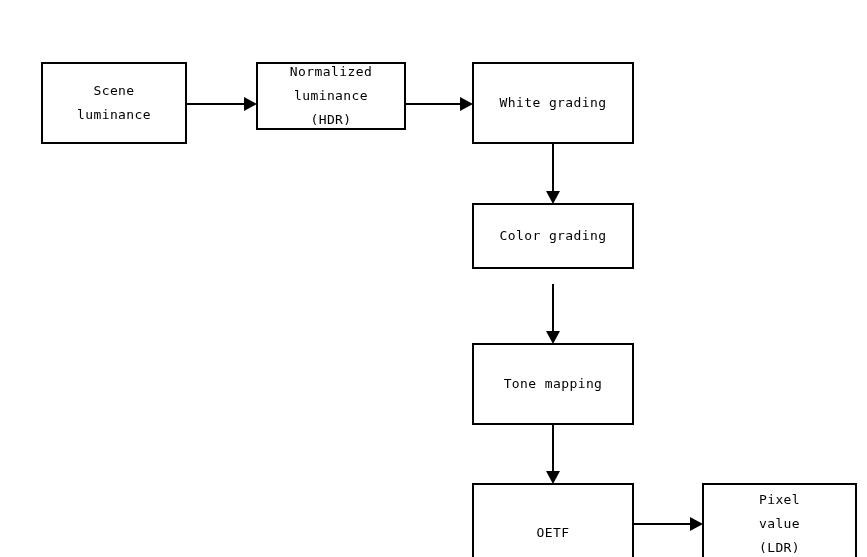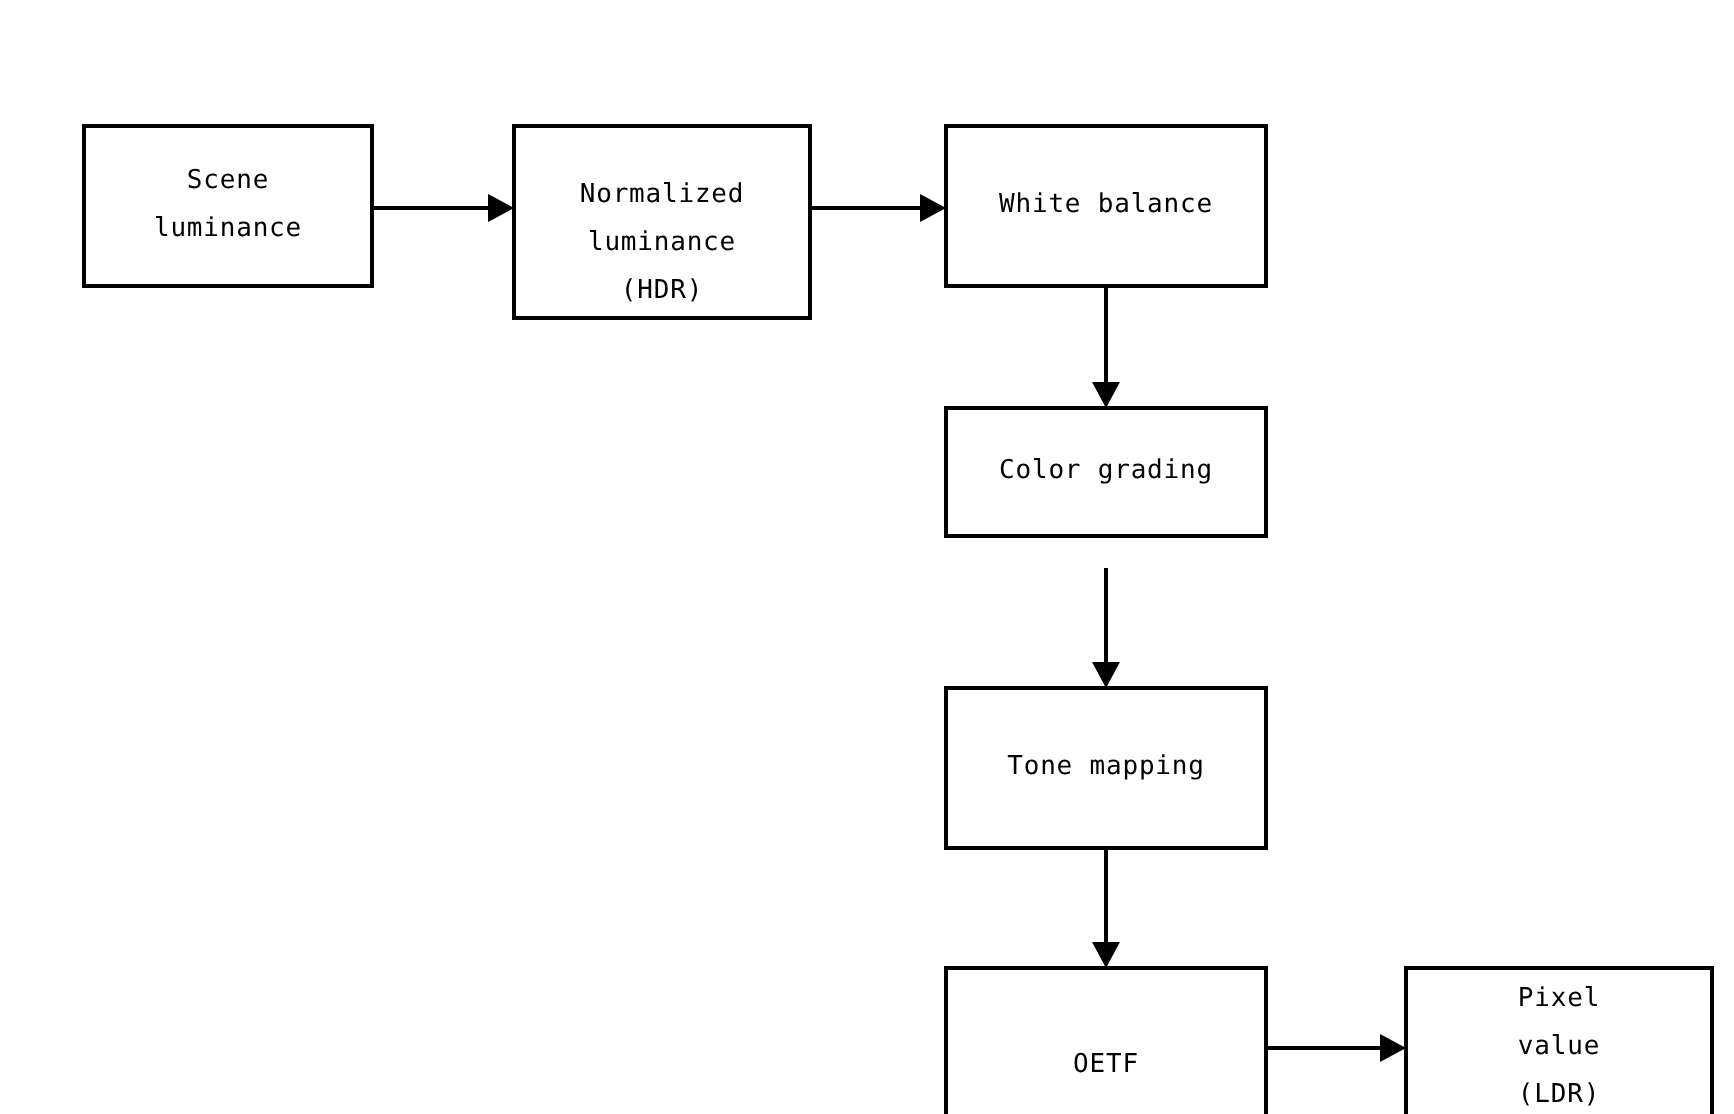--- a/index.html
+++ b/index.html
@@ -75,28 +75,28 @@
 </head>
 <body>
 
 <div id="canvas">
 
   <div class="node" style="left:41px; top:24px; width:146px; height:82px;">
     <span>Scene
 luminance</span>
   </div>
 
-  <div class="node" style="left:256px; top:24px; width:150px; height:98px;align-items:flex-end;">
+  <div class="node" style="left:256px; top:24px; width:150px; height:68px;">
     <span>Normalized
 luminance
 (HDR)</span>
   </div>
 
   <div class="node" style="left:472px; top:24px; width:162px; height:82px;">
-    <span>White balance</span>
+    <span>White grading</span>
   </div>
 
   <div class="node" style="left:472px; top:165px; width:162px; height:66px;">
     <span>Color grading</span>
   </div>
 
   <div class="node" style="left:472px; top:305px; width:162px; height:82px;text-align:center;">
     <span>Tone mapping</span>
   </div>
 

